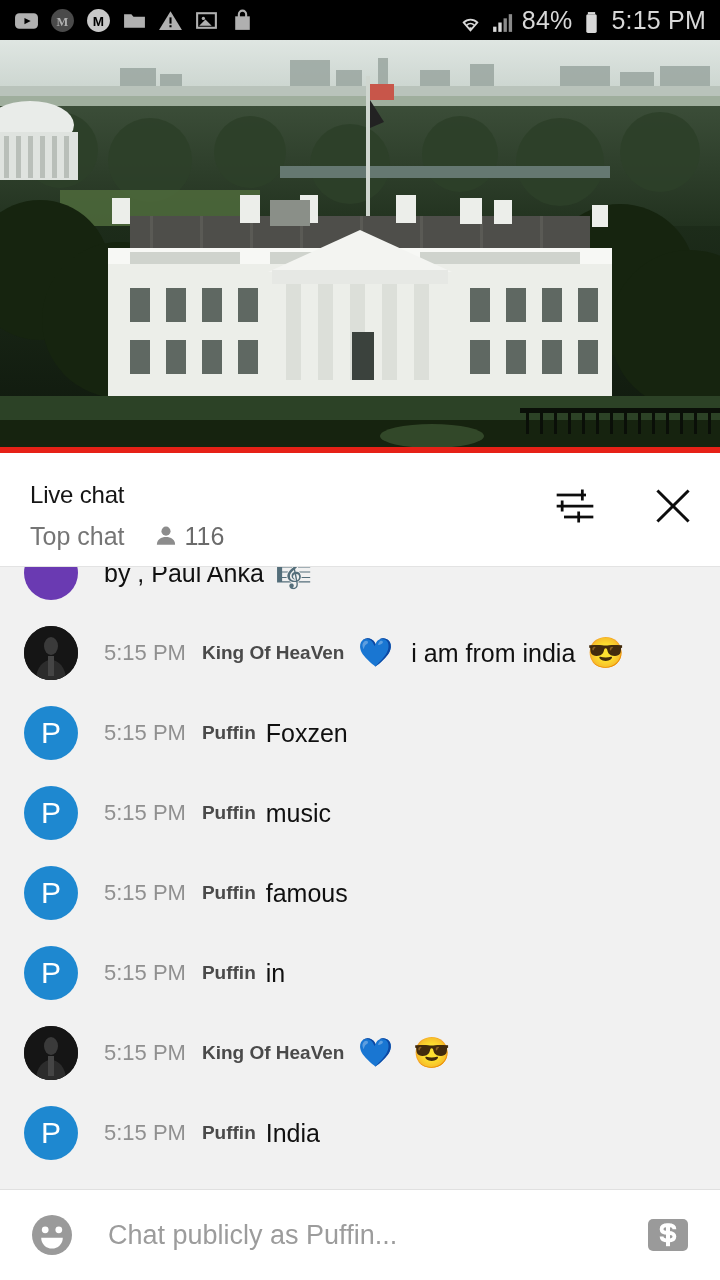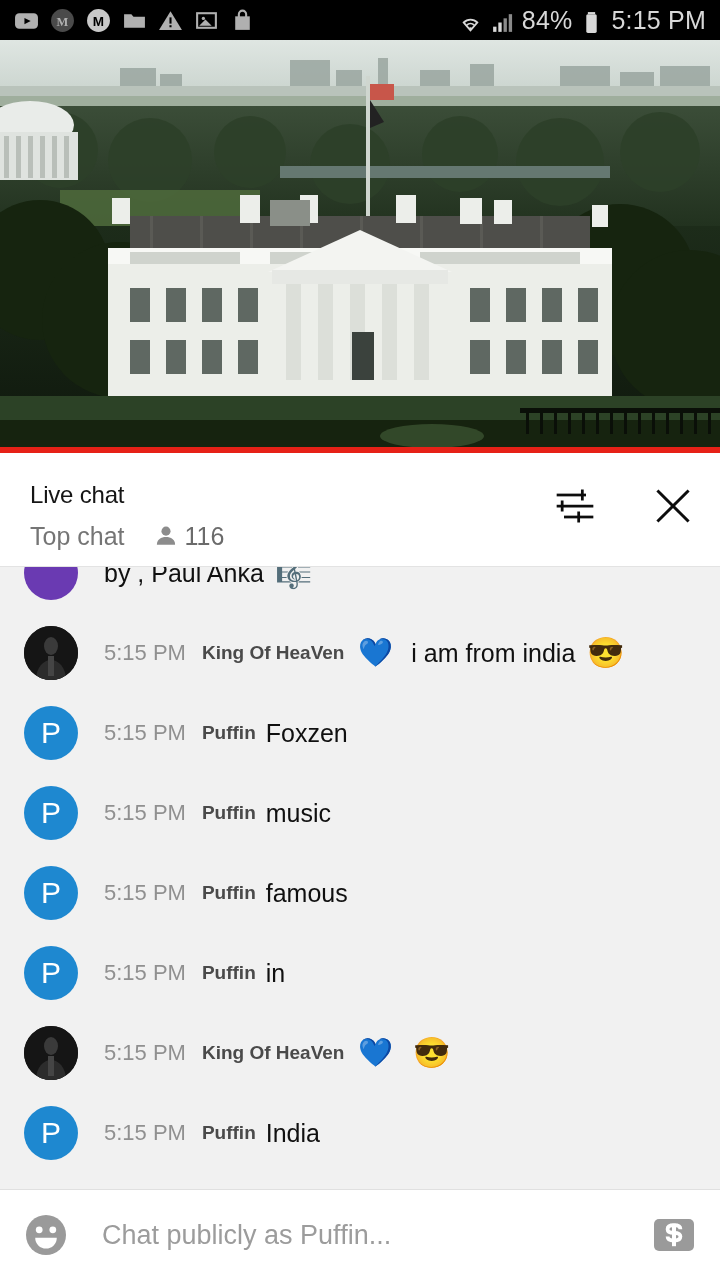--- a/index.html
+++ b/index.html
@@ -67,21 +67,21 @@
 
   
   #partial-message { display:flex; align-items:center; padding:0 16px; height:80px; }
   #partial-avatar { width:54px; height:54px; border-radius:50%; background:#6a3ab2; flex:0 0 54px;}
   #partial-body { margin-left:26px; display:flex; align-items:center; }
   #partial-text { font-size:25px; color:#101010; }
 
   
   #chat-input-bar {
     width:720px; height:91px; background:#ffffff;
-    display:flex; align-items:center; padding:0 22px;
+    display:flex; align-items:center; padding:0 28px;
     border-top:1px solid #e0e0e0;
   }
   #emoji-button { width:48px; height:48px; flex:0 0 48px; }
   #chat-input {
     flex:1; border:none; outline:none; background:transparent;
     font-family:"Liberation Sans", sans-serif;
     font-size:27px; color:#222; margin-left:32px;
   }
   #chat-input::placeholder { color:#9c9c9c; }
   #superchat-button { width:48px; height:48px; flex:0 0 48px; margin-left:14px; }

